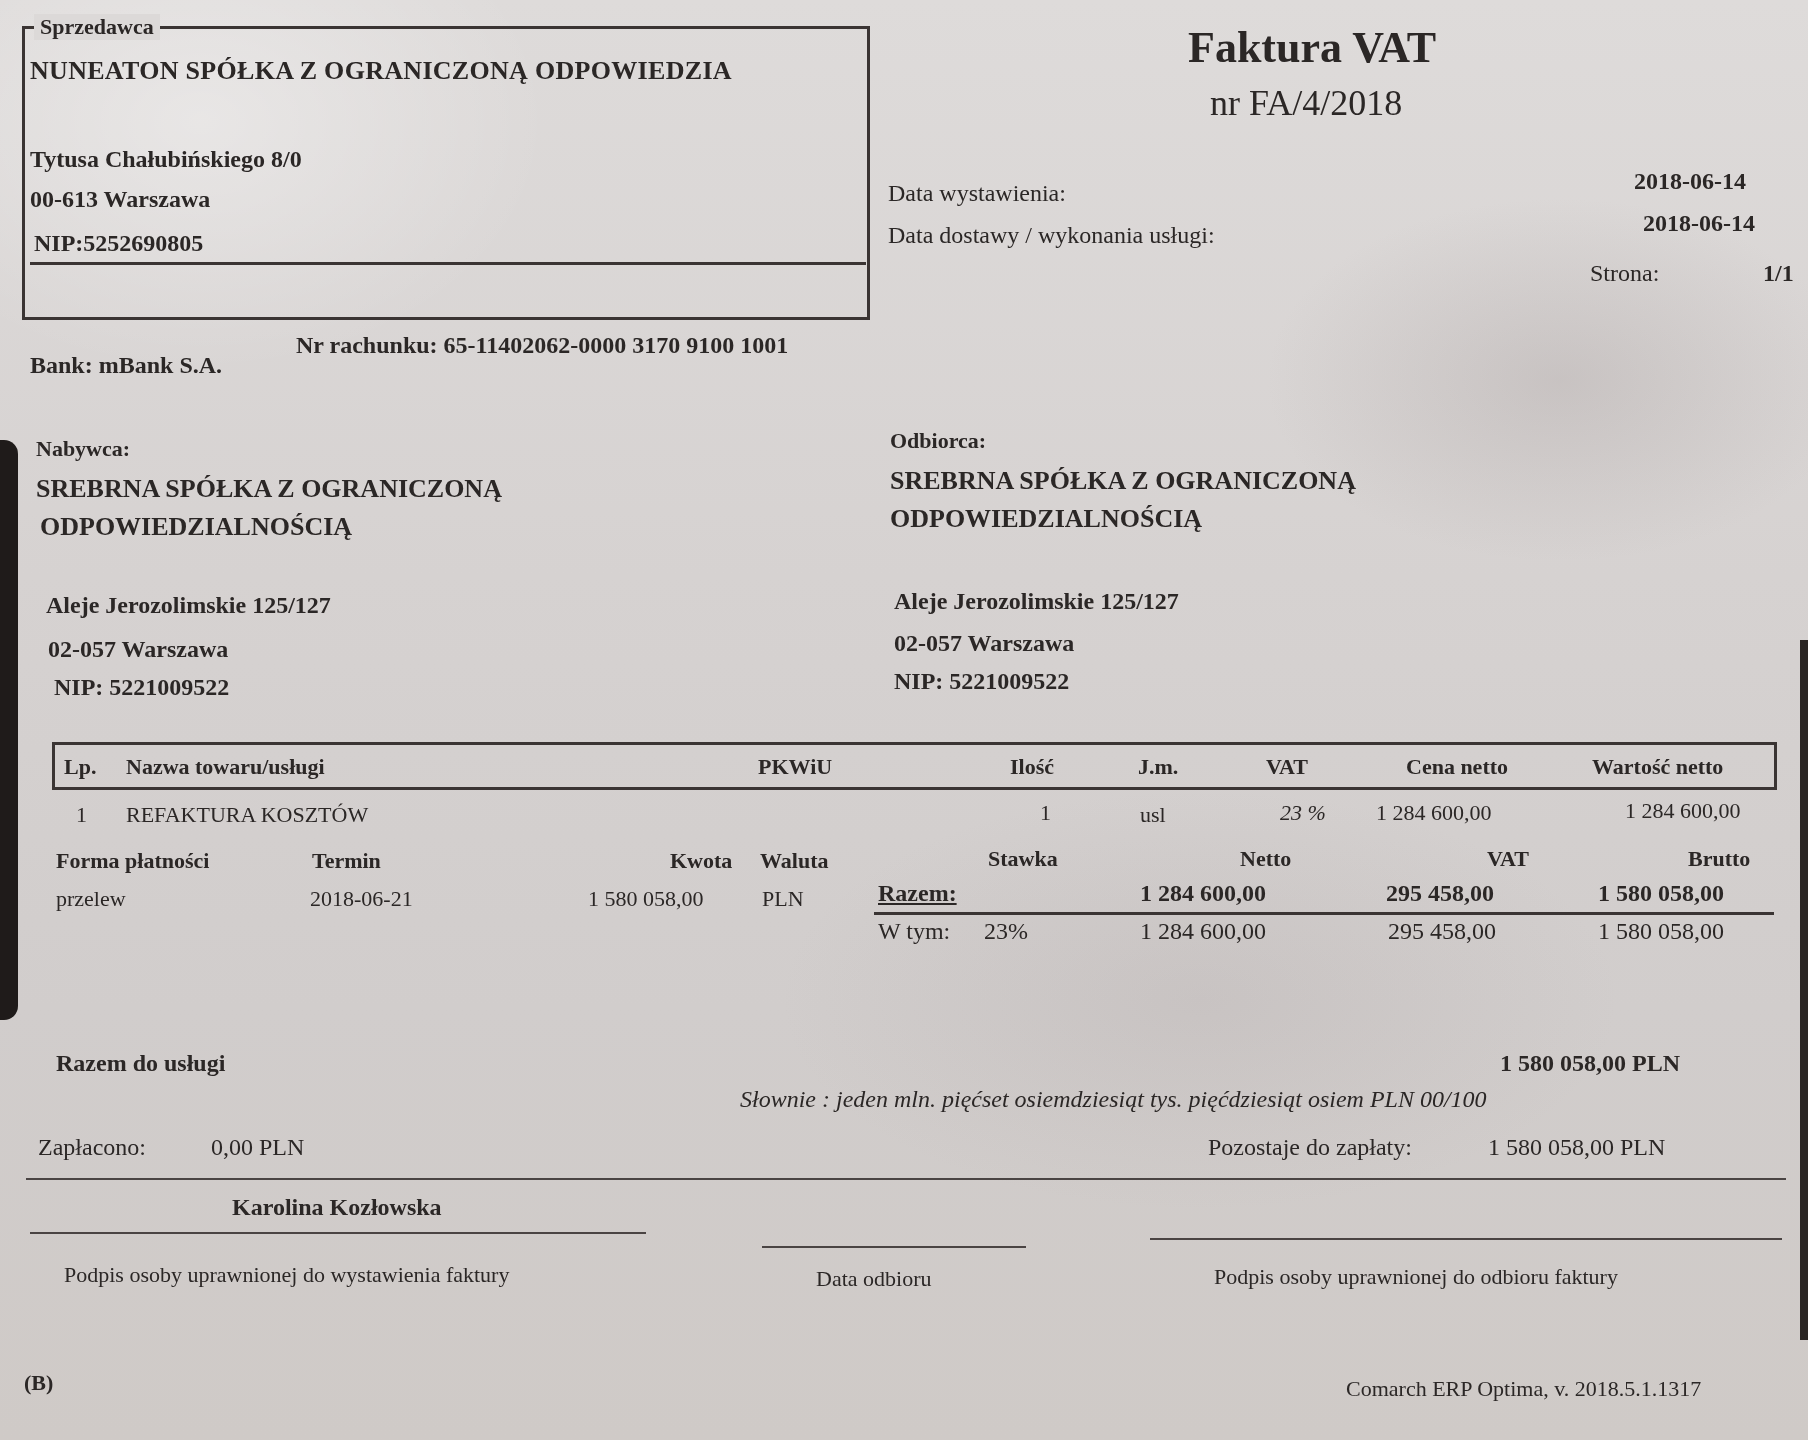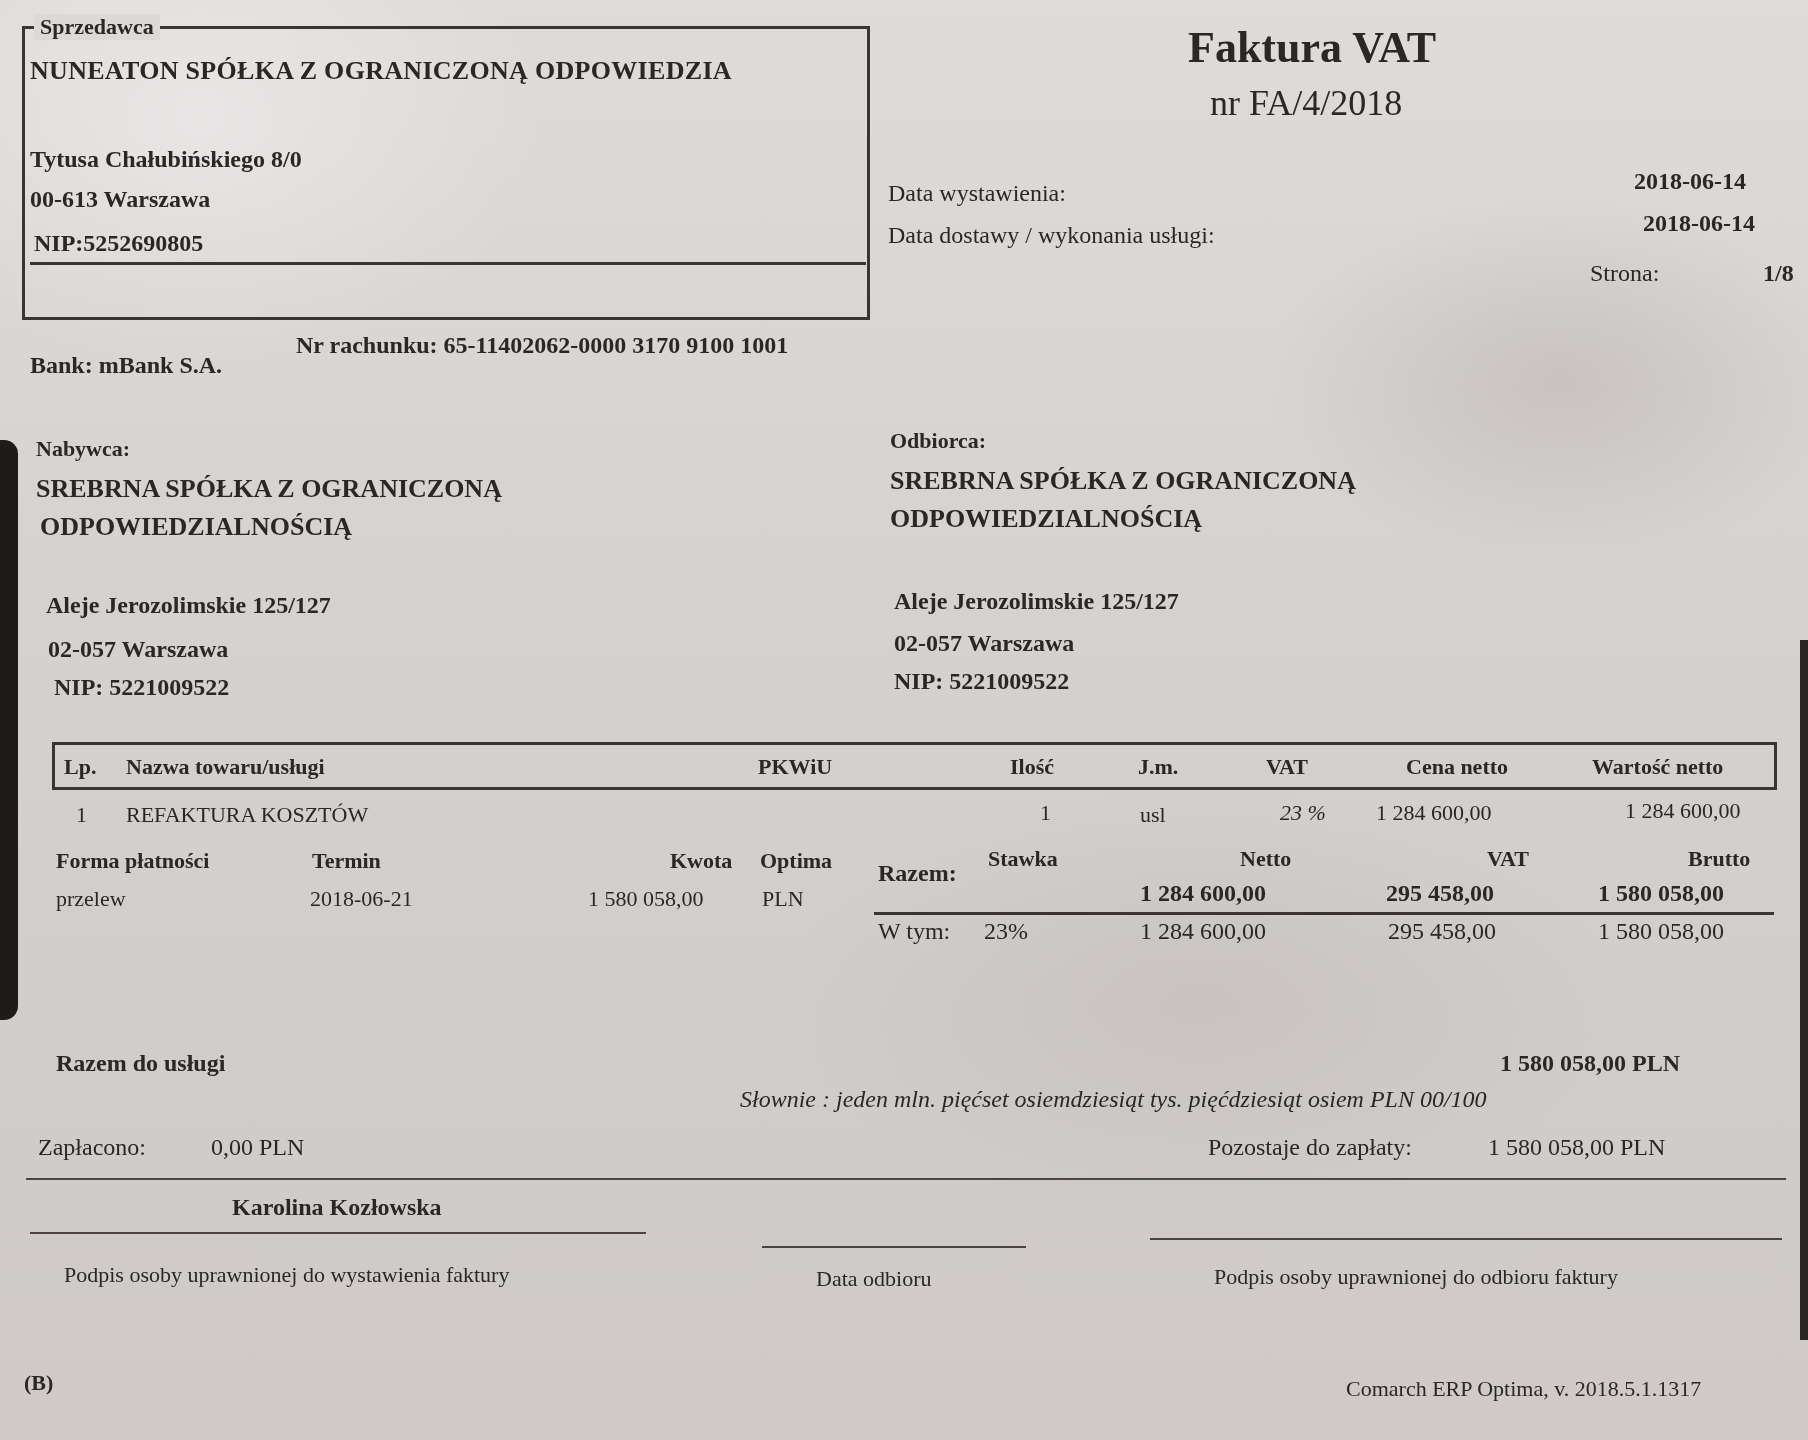--- a/index.html
+++ b/index.html
@@ -75,21 +75,21 @@
 <div class="abs b t24" style="left:34px; top:230px;">NIP:5252690805</div>
 
 <div class="abs title" style="left:1188px; top:22px;">Faktura VAT</div>
 <div class="abs subtitle" style="left:1210px; top:82px;">nr FA/4/2018</div>
 
 <div class="abs t24" style="left:888px; top:180px;">Data wystawienia:</div>
 <div class="abs b t24" style="left:1634px; top:168px;">2018-06-14</div>
 <div class="abs t24" style="left:888px; top:222px;">Data dostawy / wykonania usługi:</div>
 <div class="abs b t24" style="left:1643px; top:210px;">2018-06-14</div>
 <div class="abs t24" style="left:1590px; top:260px;">Strona:</div>
-<div class="abs b t24" style="left:1763px; top:260px;">1/8</div>
+<div class="abs b t24" style="left:1763px; top:260px;">1/1</div>
 
 <div class="abs b t24" style="left:30px; top:352px;">Bank: mBank S.A.</div>
 <div class="abs b t24" style="left:296px; top:332px;">Nr rachunku: 65-11402062-0000 3170 9100 1001</div>
 
 <div class="abs b t22" style="left:36px; top:436px;">Nabywca:</div>
 <div class="abs b t26" style="left:36px; top:474px;">SREBRNA SPÓŁKA Z OGRANICZONĄ</div>
 <div class="abs b t26" style="left:40px; top:512px;">ODPOWIEDZIALNOŚCIĄ</div>
 <div class="abs b t24" style="left:46px; top:592px;">Aleje Jerozolimskie 125/127</div>
 <div class="abs b t24" style="left:48px; top:636px;">02-057 Warszawa</div>
 <div class="abs b t24" style="left:54px; top:674px;">NIP: 5221009522</div>
@@ -117,33 +117,33 @@
   <div class="abs t22" style="left:1040px; top:800px;">1</div>
   <div class="abs t22" style="left:1140px; top:802px;">usl</div>
   <div class="abs t22" style="left:1280px; top:800px;font-style:italic;">23 %</div>
   <div class="abs t22" style="left:1376px; top:800px;">1 284 600,00</div>
   <div class="abs t22" style="left:1625px; top:798px;">1 284 600,00</div>
 </div>
 
 <div class="abs b t22" style="left:56px; top:848px;">Forma płatności</div>
 <div class="abs b t22" style="left:312px; top:848px;">Termin</div>
 <div class="abs b t22" style="left:670px; top:848px;">Kwota</div>
-<div class="abs b t22" style="left:760px; top:848px;">Optima</div>
+<div class="abs b t22" style="left:760px; top:848px;">Waluta</div>
 <div class="abs t22" style="left:56px; top:886px;">przelew</div>
 <div class="abs t22" style="left:310px; top:886px;">2018-06-21</div>
 <div class="abs t22" style="left:588px; top:886px;">1 580 058,00</div>
 <div class="abs t22" style="left:762px; top:886px;">PLN</div>
 
 <div class="abs b t22" style="left:988px; top:846px;">Stawka</div>
 <div class="abs b t22" style="left:1240px; top:846px;">Netto</div>
 <div class="abs b t22" style="left:1487px; top:846px;">VAT</div>
 <div class="abs b t22" style="left:1688px; top:846px;">Brutto</div>
 
 <div>
-  <div class="abs b t24" style="left:878px; top:860px; ">Razem:</div>
+  <div class="abs b t24" style="left:878px; top:880px; text-decoration:underline;">Razem:</div>
   <div class="abs b t24" style="left:1140px; top:880px;">1 284 600,00</div>
   <div class="abs b t24" style="left:1386px; top:880px;">295 458,00</div>
   <div class="abs b t24" style="left:1598px; top:880px;">1 580 058,00</div>
 </div>
 <div class="hr" style="left:874px; top:912px; width:900px;"></div>
 <div>
   <div class="abs t24" style="left:878px; top:918px;">W tym:</div>
   <div class="abs t24" style="left:984px; top:918px;">23%</div>
   <div class="abs t24" style="left:1140px; top:918px;">1 284 600,00</div>
   <div class="abs t24" style="left:1388px; top:918px;">295 458,00</div>

